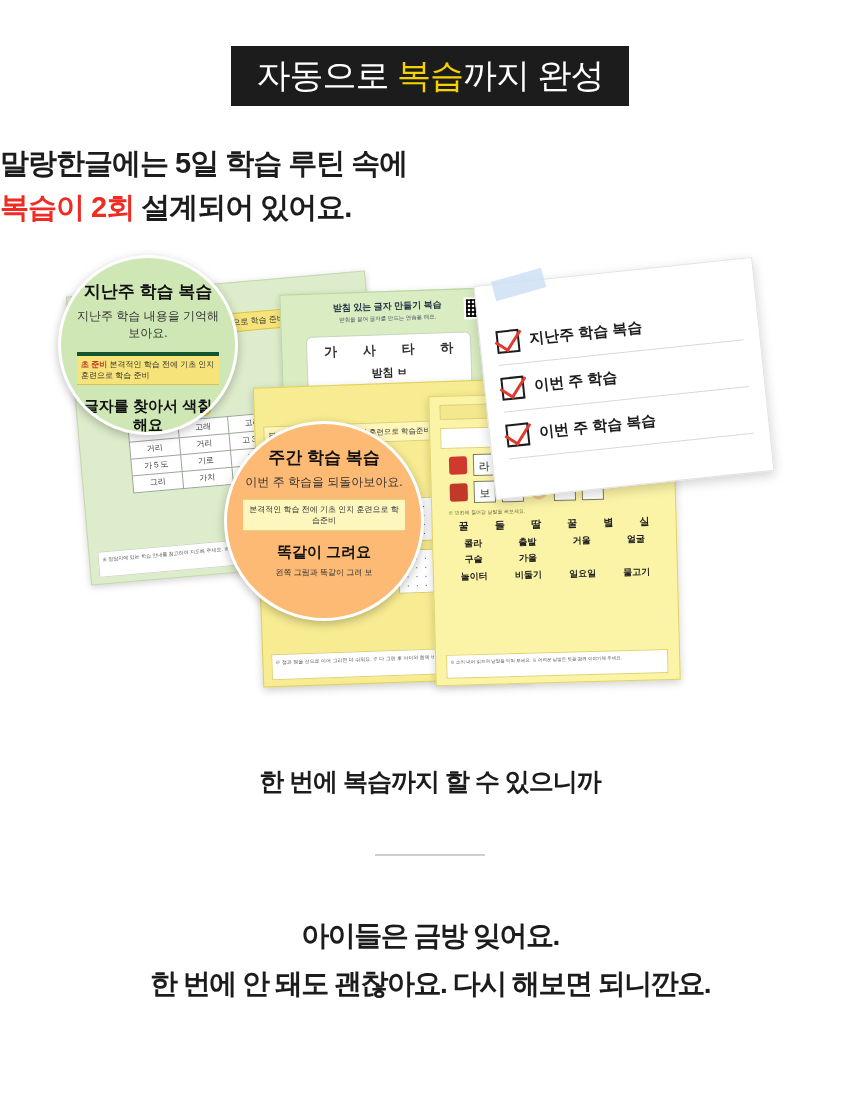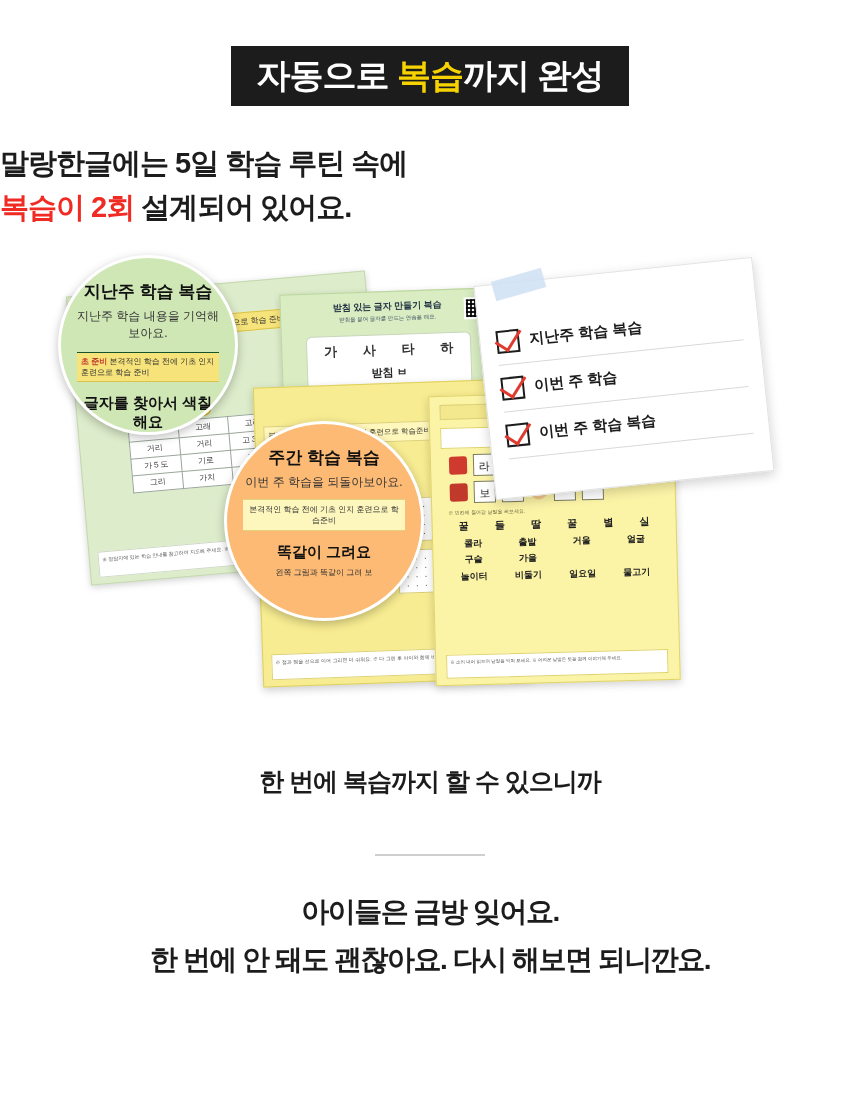--- a/index.html
+++ b/index.html
@@ -18,21 +18,21 @@
   
   .badge-wrap {
     text-align: center;
     padding-top: 46px;
   }
   .badge {
     display: inline-block;
     background: #1c1c1c;
     color: #ffffff;
     font-size: 34px;
-    font-weight: bold;
+    font-weight: normal;
     letter-spacing: -1px;
     padding: 12px 26px 14px 26px;
     line-height: 1;
   }
   .badge .hl { color: #f5d200; }
 
   
   .subhead {
     text-align: left;
     margin-top: 36px;
@@ -266,21 +266,21 @@
     background: #cfe7b5;
   }
   .bubble.b2 {
     left: 224px; top: 178px; width: 200px; height: 200px;
     background: #fdba74;
   }
   .bubble-inner { padding: 22px 16px 0 16px; text-align: center; }
   .bubble h3 { margin: 0; font-size: 17px; color: #111; }
   .bubble p.sm { margin: 5px 0 0 0; font-size: 12px; color: #333; }
   .bubble .stripe {
-    margin-top: 10px; background: #f6e37a; border-top: 1px solid #14532d;
+    margin-top: 10px; background: #f6e37a; border-top: 4px solid #14532d;
     border-bottom: 1px solid #d9c34e; font-size: 8px; padding: 3px 4px;
     color: #333; text-align: left;
   }
   .bubble .stripe b { color: #c0392b; }
   .bubble h4 { margin: 12px 0 5px 0; font-size: 15px; color: #111; }
   .bubble p.xs { margin: 0; font-size: 8px; color: #333; line-height: 1.5; }
   .bubble .yellowband {
     margin-top: 8px; background: #fdf6bd; border-top: 1px solid #e2d37a;
     border-bottom: 1px solid #e2d37a; font-size: 8px; padding: 4px;
     color: #333;
@@ -336,21 +336,21 @@
   }
   .copy .red { color: #ef2b24; }
 
   .divider {
     width: 110px; height: 2px; background: #cfcfcf;
     margin: 52px auto 0 auto;
   }
 
   .closing {
     text-align: center;
-    margin-top: 32px;
+    margin-top: 56px;
     font-size: 28px;
     font-weight: bold;
     color: #1c1c1c;
     line-height: 1.7;
     letter-spacing: -1.5px;
   }
 </style>
 </head>
 <body>
 

